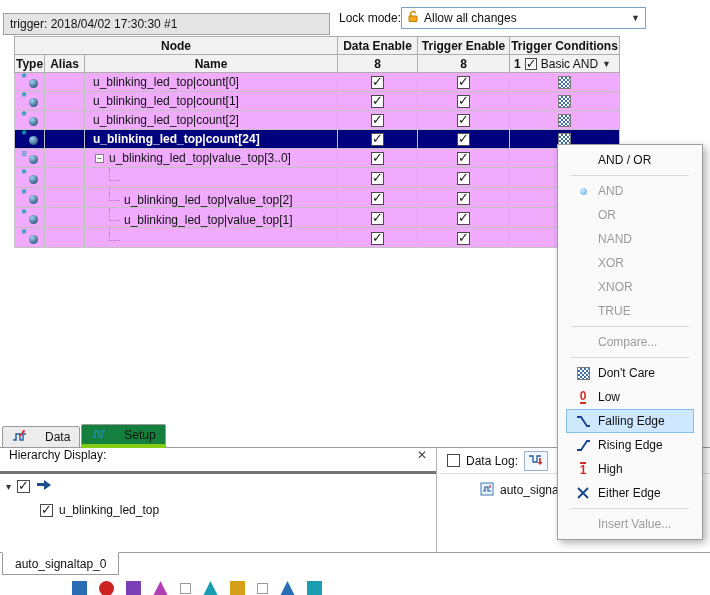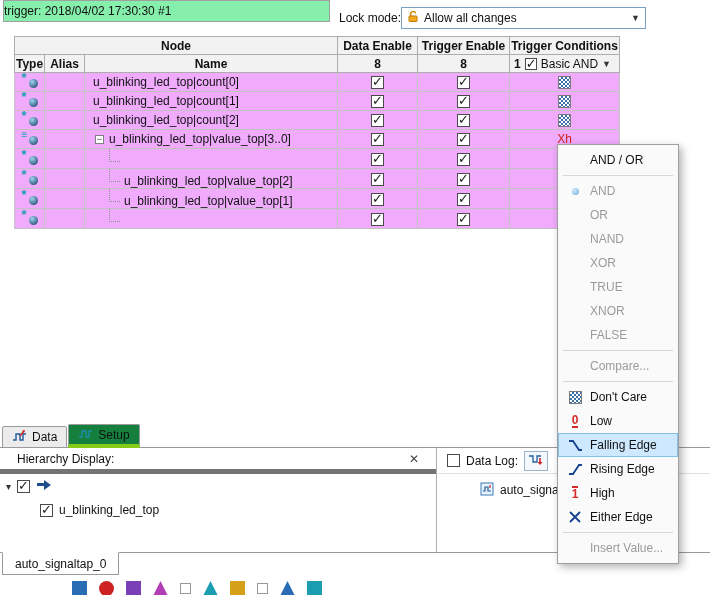--- a/index.html
+++ b/index.html
@@ -1,21 +1,21 @@
 <!DOCTYPE html>
 <html><head>
 <meta charset="utf-8">
 <style>
   *{box-sizing:border-box;margin:0;padding:0}
   html,body{width:710px;height:595px;overflow:hidden;background:#fff;
     font-family:"Liberation Sans","DejaVu Sans",sans-serif;font-size:12px;color:#111;position:relative}
 
   
-  .trigger-cell{position:absolute;left:3px;top:0;width:327px;height:22px;border:1px solid #9f9f9f;
-    background:#86efac;line-height:20px;white-space:nowrap;overflow:hidden}
+  .trigger-cell{position:absolute;left:3px;top:13px;width:327px;height:22px;border:1px solid #9f9f9f;
+    background:#e5e5e5;line-height:20px;padding-left:6px;white-space:nowrap;overflow:hidden}
   .lock-label{position:absolute;left:339px;top:7px;height:22px;line-height:22px}
   .lock-combo{position:absolute;left:401px;top:7px;width:245px;height:22px;border:1px solid #7aa2c4;
     background:#fff;display:flex;align-items:center;gap:5px;padding:0 5px}
   .lock-combo .spacer{flex:1}
   .dd-arrow{font-size:9px;color:#333}
 
   
   .sig-table{position:absolute;left:14px;top:36px;border-collapse:collapse;table-layout:fixed;width:605px}
   .sig-table th,.sig-table td{border:1px solid #c2c2c2;overflow:hidden;white-space:nowrap}
   .sig-table thead th{background:#f2f2f2;border-color:#adadad;font-weight:bold;height:18px}
@@ -42,44 +42,44 @@
     font-size:9px;line-height:7px;text-align:center;margin:0 5px 0 2px;vertical-align:1px}
   .treeL{display:inline-block;width:11px;height:13px;border-left:1px dotted #909090;border-bottom:1px dotted #909090;
     margin:0 4px 0 16px;vertical-align:3px}
 
   .icon-dontcare{display:inline-block;width:13px;height:13px;border:1px solid #7a7a7a;vertical-align:middle;
     background-image:conic-gradient(#3c6ea8 90deg,#fff 90deg 180deg,#3c6ea8 180deg 270deg,#fff 270deg);
     background-size:4px 4px}
   .cond-x{color:#cc2222}
 
   
-  .context-menu{position:absolute;left:557px;top:144px;width:122px;background:#fafafa;border:1px solid #9e9e9e;
-    box-shadow:3px 3px 8px rgba(0,0,0,.3);padding:3px 0;z-index:20}
+  .context-menu{position:absolute;left:557px;top:144px;width:146px;background:#fafafa;border:1px solid #9e9e9e;
+    box-shadow:3px 3px 8px rgba(0,0,0,.3);padding:3px 8px;z-index:20}
   .menu-item{height:24px;display:flex;align-items:center;padding:0 6px;gap:4px}
   .menu-icon{width:22px;min-width:22px;display:flex;justify-content:center;align-items:center}
   .menu-label{white-space:nowrap}
   .menu-item.disabled .menu-label{color:#9b9b9b}
   .menu-item.highlight{background:#cde8ff;outline:1px solid #84bfe8;outline-offset:-1px}
   .menu-sep{height:1px;background:#d8d8d8;margin:3px 5px}
   .menu-bullet{width:7px;height:7px;border-radius:50%;background:radial-gradient(circle at 35% 35%,#cfe8fb,#6aaede)}
   .glyph{font-weight:bold;font-size:12px;color:#d42a2a;line-height:1}
   .glyph.low{border-bottom:2px solid #d42a2a}
   .glyph.high{border-top:2px solid #d42a2a}
 
   
   .tabstrip{position:absolute;left:0;top:424px;width:710px;height:24px}
   .tabstrip::after{content:"";position:absolute;left:0;right:0;bottom:0;height:1px;background:#9a9a9a}
   .vtabs{position:absolute;left:2px;bottom:0;display:flex;align-items:flex-end;height:24px}
-  .vtab{height:22px;display:flex;align-items:center;gap:5px;padding:0 9px;border:1px solid #9a9a9a;
+  .vtab{height:22px;display:flex;align-items:center;gap:18px;padding:0 9px;border:1px solid #9a9a9a;
     background:#ececec;margin-right:1px;border-radius:2px 2px 0 0;position:relative}
   .vtab.active{background:#15803d;height:24px;z-index:2;border-bottom:4px solid #84cc16}
 
   
   .hier-panel{position:absolute;left:0;top:448px;width:437px;height:104px;border-right:1px solid #b0b0b0;background:#fff}
-  .hier-header{height:26px;display:flex;align-items:center;padding:0 17px;border-bottom:5px solid #737373}
+  .hier-header{height:26px;display:flex;padding:0 9px;border-bottom:3px solid #737373}
   .hier-title{flex:1}
   .hier-close{color:#444;font-size:12px}
   .tree-row{display:flex;align-items:center;gap:6px;padding-left:6px;height:24px}
   .tree-row.child{padding-left:40px}
   .chev{font-size:10px;color:#333}
 
   .datalog-panel{position:absolute;left:438px;top:448px;width:272px;height:104px;background:#fff}
   .datalog-header{height:26px;display:flex;align-items:center;gap:6px;padding:0 9px;border-bottom:1px solid #e0e0e0}
   .dl-btn{width:24px;height:20px;border:1px solid #9ab2c8;background:#f4f8fc;display:flex;align-items:center;justify-content:center}
   .datalog-item{display:flex;align-items:center;gap:6px;padding-left:42px;height:24px;margin-top:4px}
@@ -161,20 +161,28 @@
         <td class="c-cond"><span class="icon-dontcare"></span></td>
       </tr>
       <tr class="row">
         <td class="c-type"><span class="type-icon"></span></td>
         <td class="c-alias"></td>
         <td class="c-name"><span class="nm">u_blinking_led_top|count[2]</span></td>
         <td class="c-check"><span class="cb checked"></span></td>
         <td class="c-check"><span class="cb checked"></span></td>
         <td class="c-cond"><span class="icon-dontcare"></span></td>
       </tr>
+      <tr class="row selected">
+        <td class="c-type"><span class="type-icon"></span></td>
+        <td class="c-alias"></td>
+        <td class="c-name"><span class="nm">u_blinking_led_top|count[24]</span></td>
+        <td class="c-check"><span class="cb checked"></span></td>
+        <td class="c-check"><span class="cb checked"></span></td>
+        <td class="c-cond"><span class="icon-dontcare"></span></td>
+      </tr>
       <tr class="row">
         <td class="c-type"><span class="type-icon bus"></span></td>
         <td class="c-alias"></td>
         <td class="c-name"><span class="expander">−</span><span class="nm">u_blinking_led_top|value_top[3..0]</span></td>
         <td class="c-check"><span class="cb checked"></span></td>
         <td class="c-check"><span class="cb checked"></span></td>
         <td class="c-cond"><span class="cond-x">Xh</span></td>
       </tr>
       <tr class="row">
         <td class="c-type"><span class="type-icon"></span></td>
@@ -230,29 +238,25 @@
     <div class="menu-item disabled">
       <span class="menu-icon"></span>
       <span class="menu-label">NAND</span>
     </div>
     <div class="menu-item disabled">
       <span class="menu-icon"></span>
       <span class="menu-label">XOR</span>
     </div>
     <div class="menu-item disabled">
       <span class="menu-icon"></span>
+      <span class="menu-label">XNOR</span>
+    </div>
+    <div class="menu-item disabled">
+      <span class="menu-icon"></span>
       <span class="menu-label">TRUE</span>
-    </div>
-    <div class="menu-item disabled">
-      <span class="menu-icon"></span>
-      <span class="menu-label">XNOR</span>
-    </div>
-    <div class="menu-item disabled">
-      <span class="menu-icon"></span>
-      <span class="menu-label">FALSE</span>
     </div>
     <div class="menu-sep"></div>
     <div class="menu-item disabled">
       <span class="menu-icon"></span>
       <span class="menu-label">Compare...</span>
     </div>
     <div class="menu-sep"></div>
     <div class="menu-item">
       <span class="menu-icon">
         <span class="icon-dontcare"></span>

